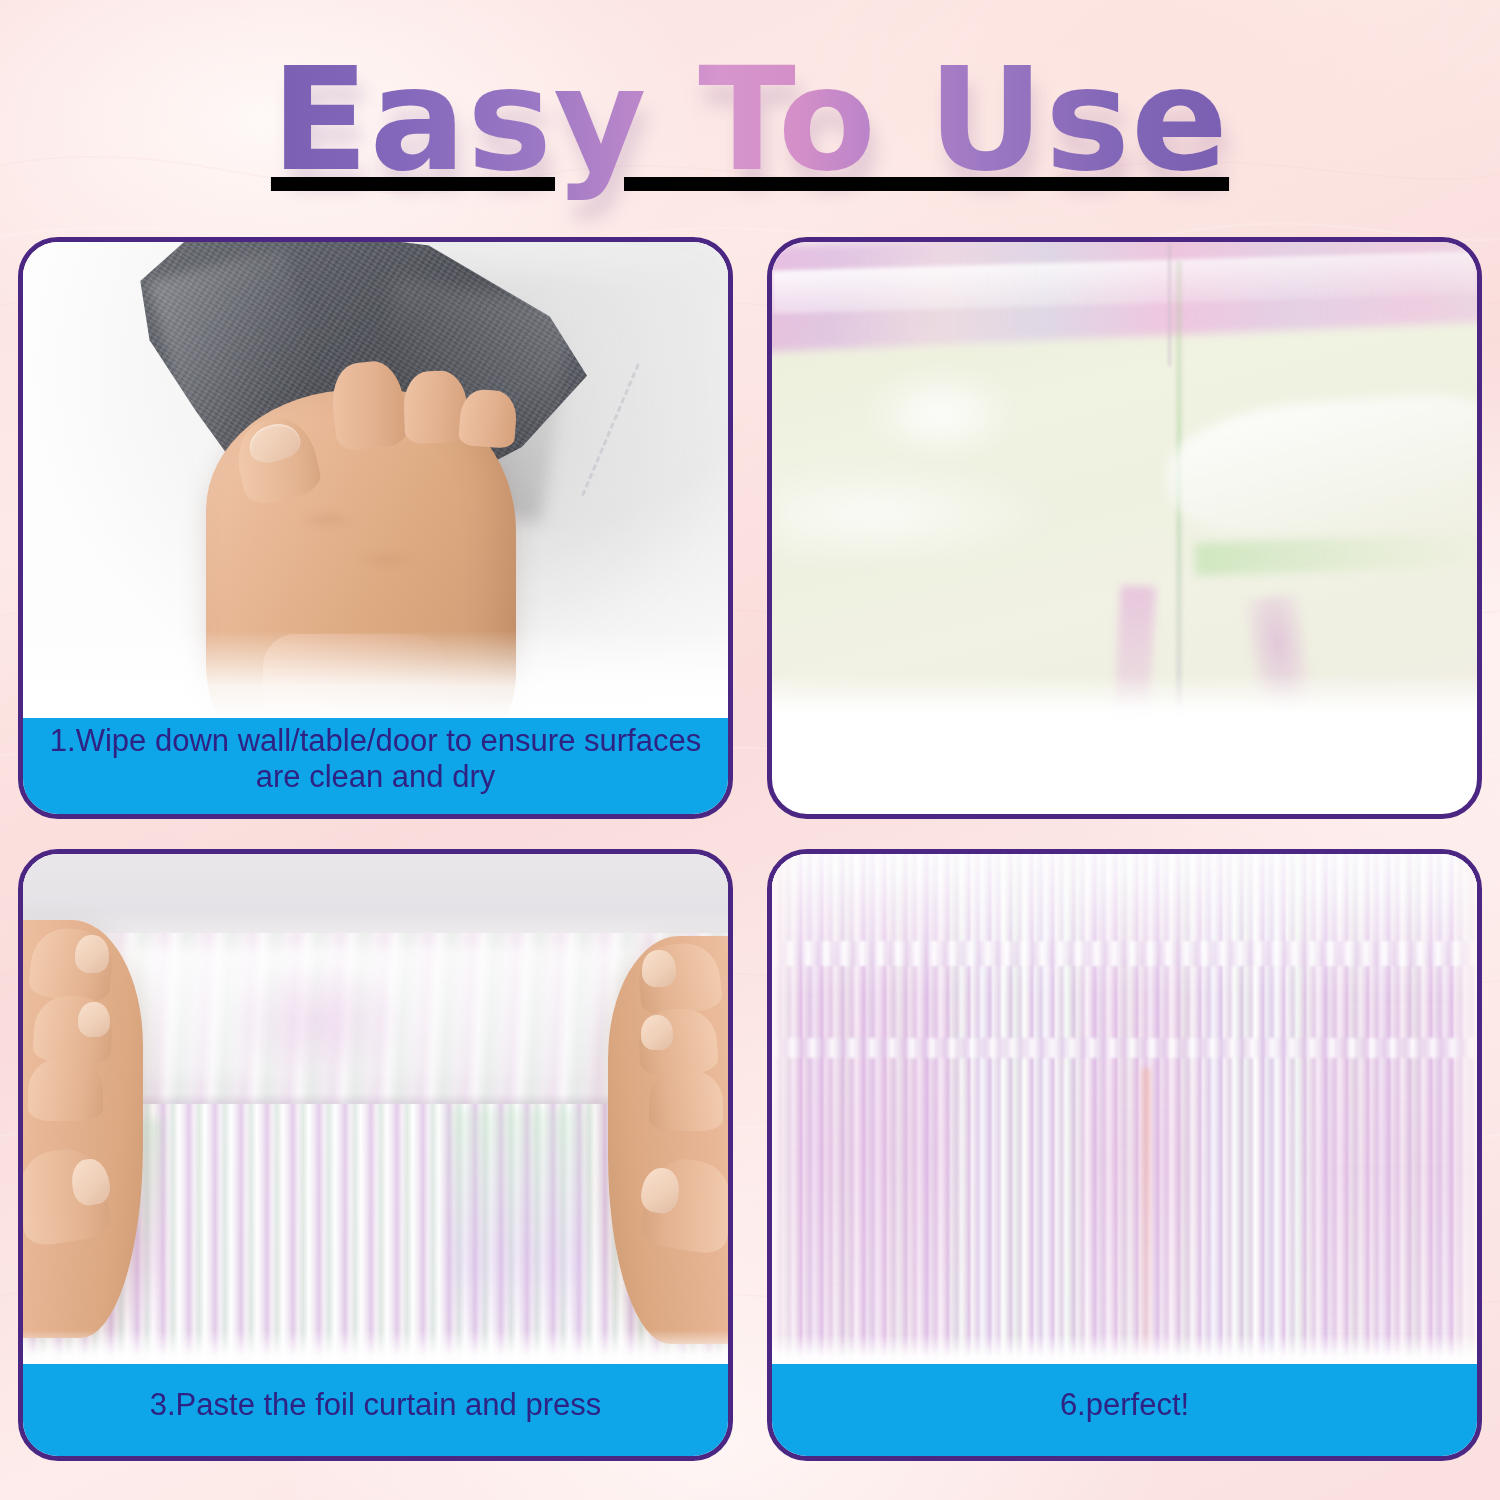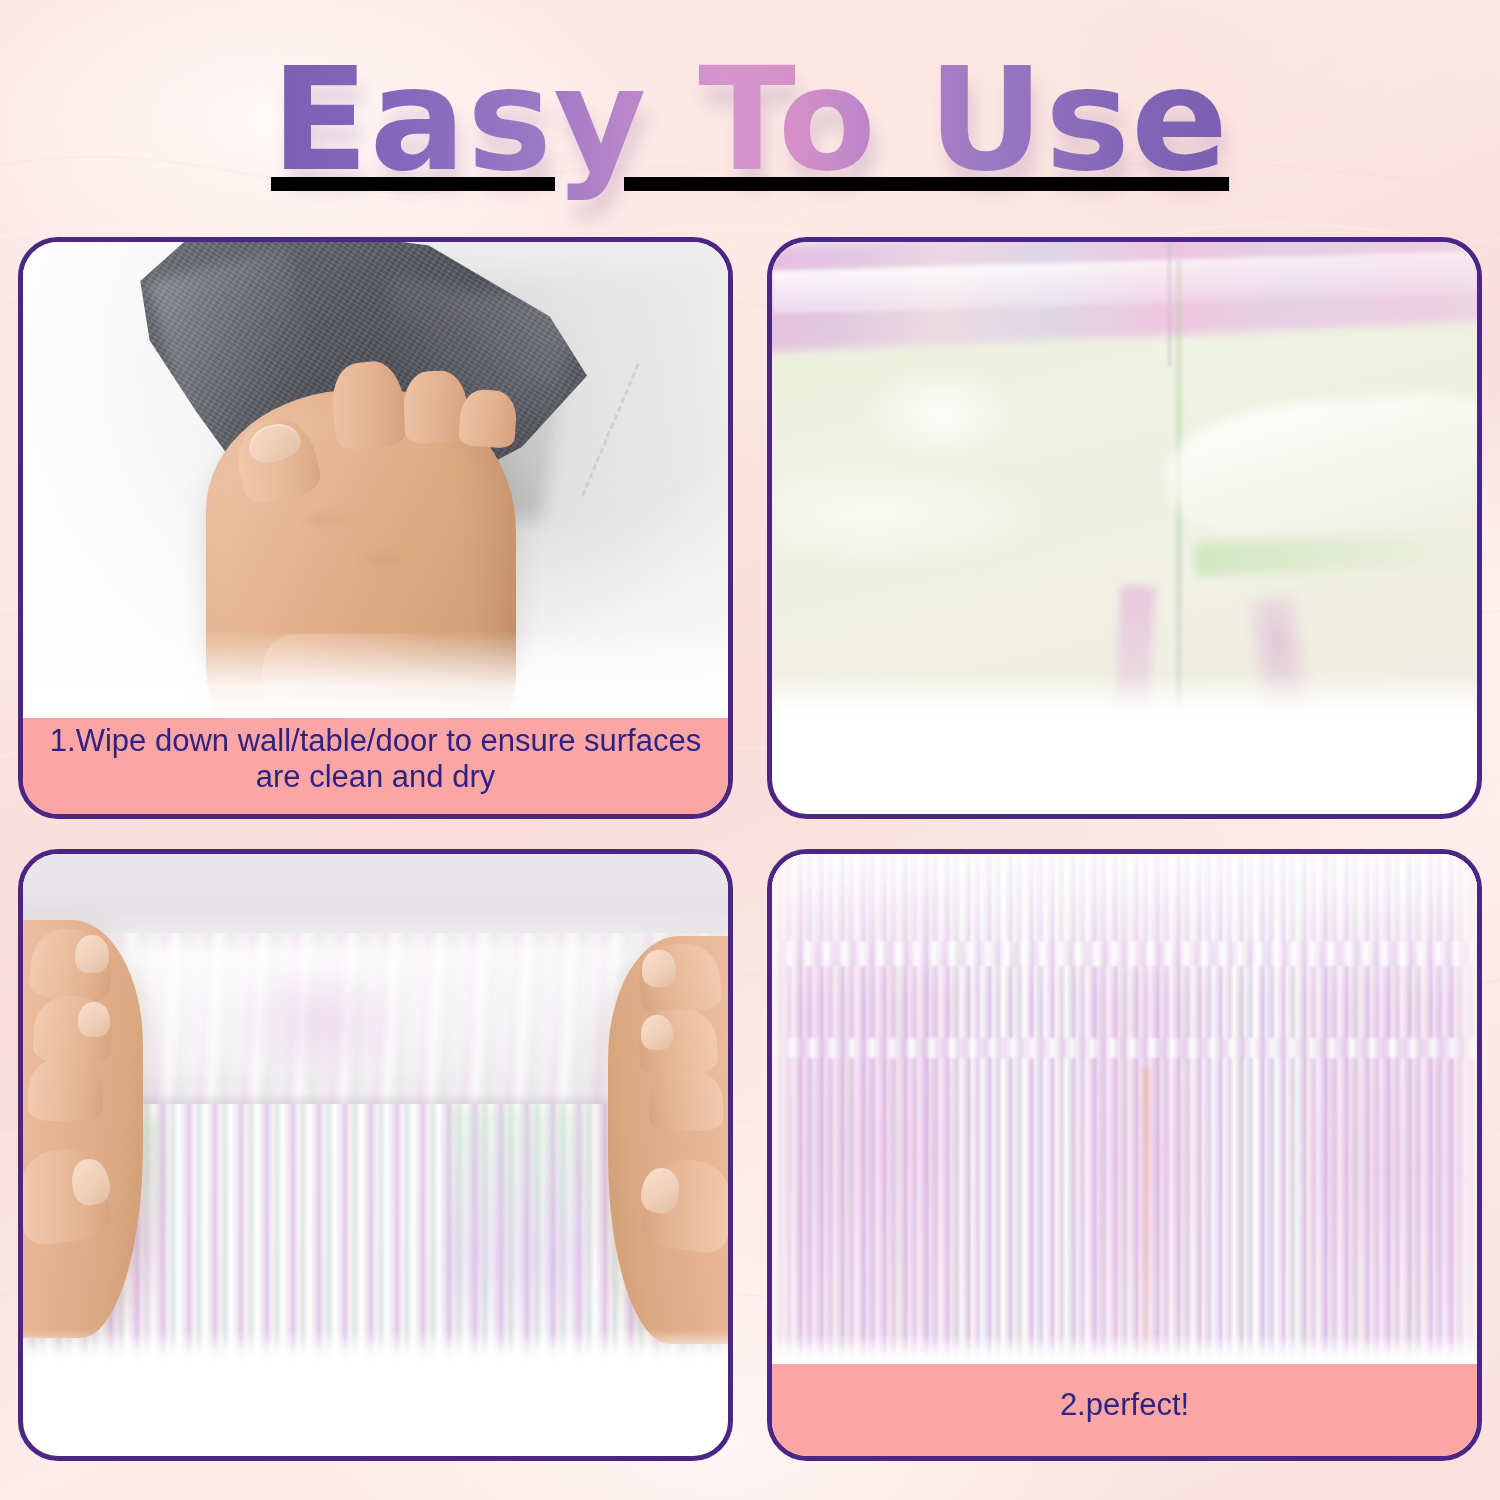--- a/index.html
+++ b/index.html
@@ -114,21 +114,21 @@
   }
 
   .photo {
     position: absolute;
     left: 0; right: 0; top: 0;
     overflow: hidden;
   }
   .caption {
     position: absolute;
     left: 0; right: 0; bottom: 0;
-    background: #fca5a5;
+    background: #0ea5e9;
     display: flex;
     align-items: center;
     justify-content: center;
     text-align: center;
     color: #2e2283;
     font-size: 31px;
     line-height: 1.17;
     font-family: "Liberation Sans", sans-serif;
     padding: 0 18px;
     box-sizing: border-box;
@@ -615,33 +615,34 @@
         <div class="fr fr1"></div>
         <div class="fr fr2"></div>
         <div class="fr fr3"></div>
         <div class="fr fr4"></div>
         <div class="nr nr1"></div>
         <div class="nr nr2"></div>
         <div class="nr nr3"></div>
       </div>
       <div class="fade-bottom"></div>
     </div>
+    <div class="caption">3.Paste the foil curtain and press</div>
   </div>
 
   <div class="card" id="card-4">
     <div class="photo" id="photo-4">
       <div class="strips"></div>
       <div class="strips-2"></div>
       <div class="pink-wash-l"></div>
       <div class="pink-wash-c"></div>
       <div class="pink-wash-r"></div>
       <div class="cut-band-1"></div>
       <div class="cut-band-2"></div>
       <div class="hl-band"></div>
       <div class="warm-streak"></div>
       <div class="fade-left"></div>
       <div class="fade-right"></div>
       <div class="fade-bottom"></div>
     </div>
-    <div class="caption">2.perfect!</div>
+    <div class="caption">6.perfect!</div>
   </div>
 
 </div>
 
 </body></html>

